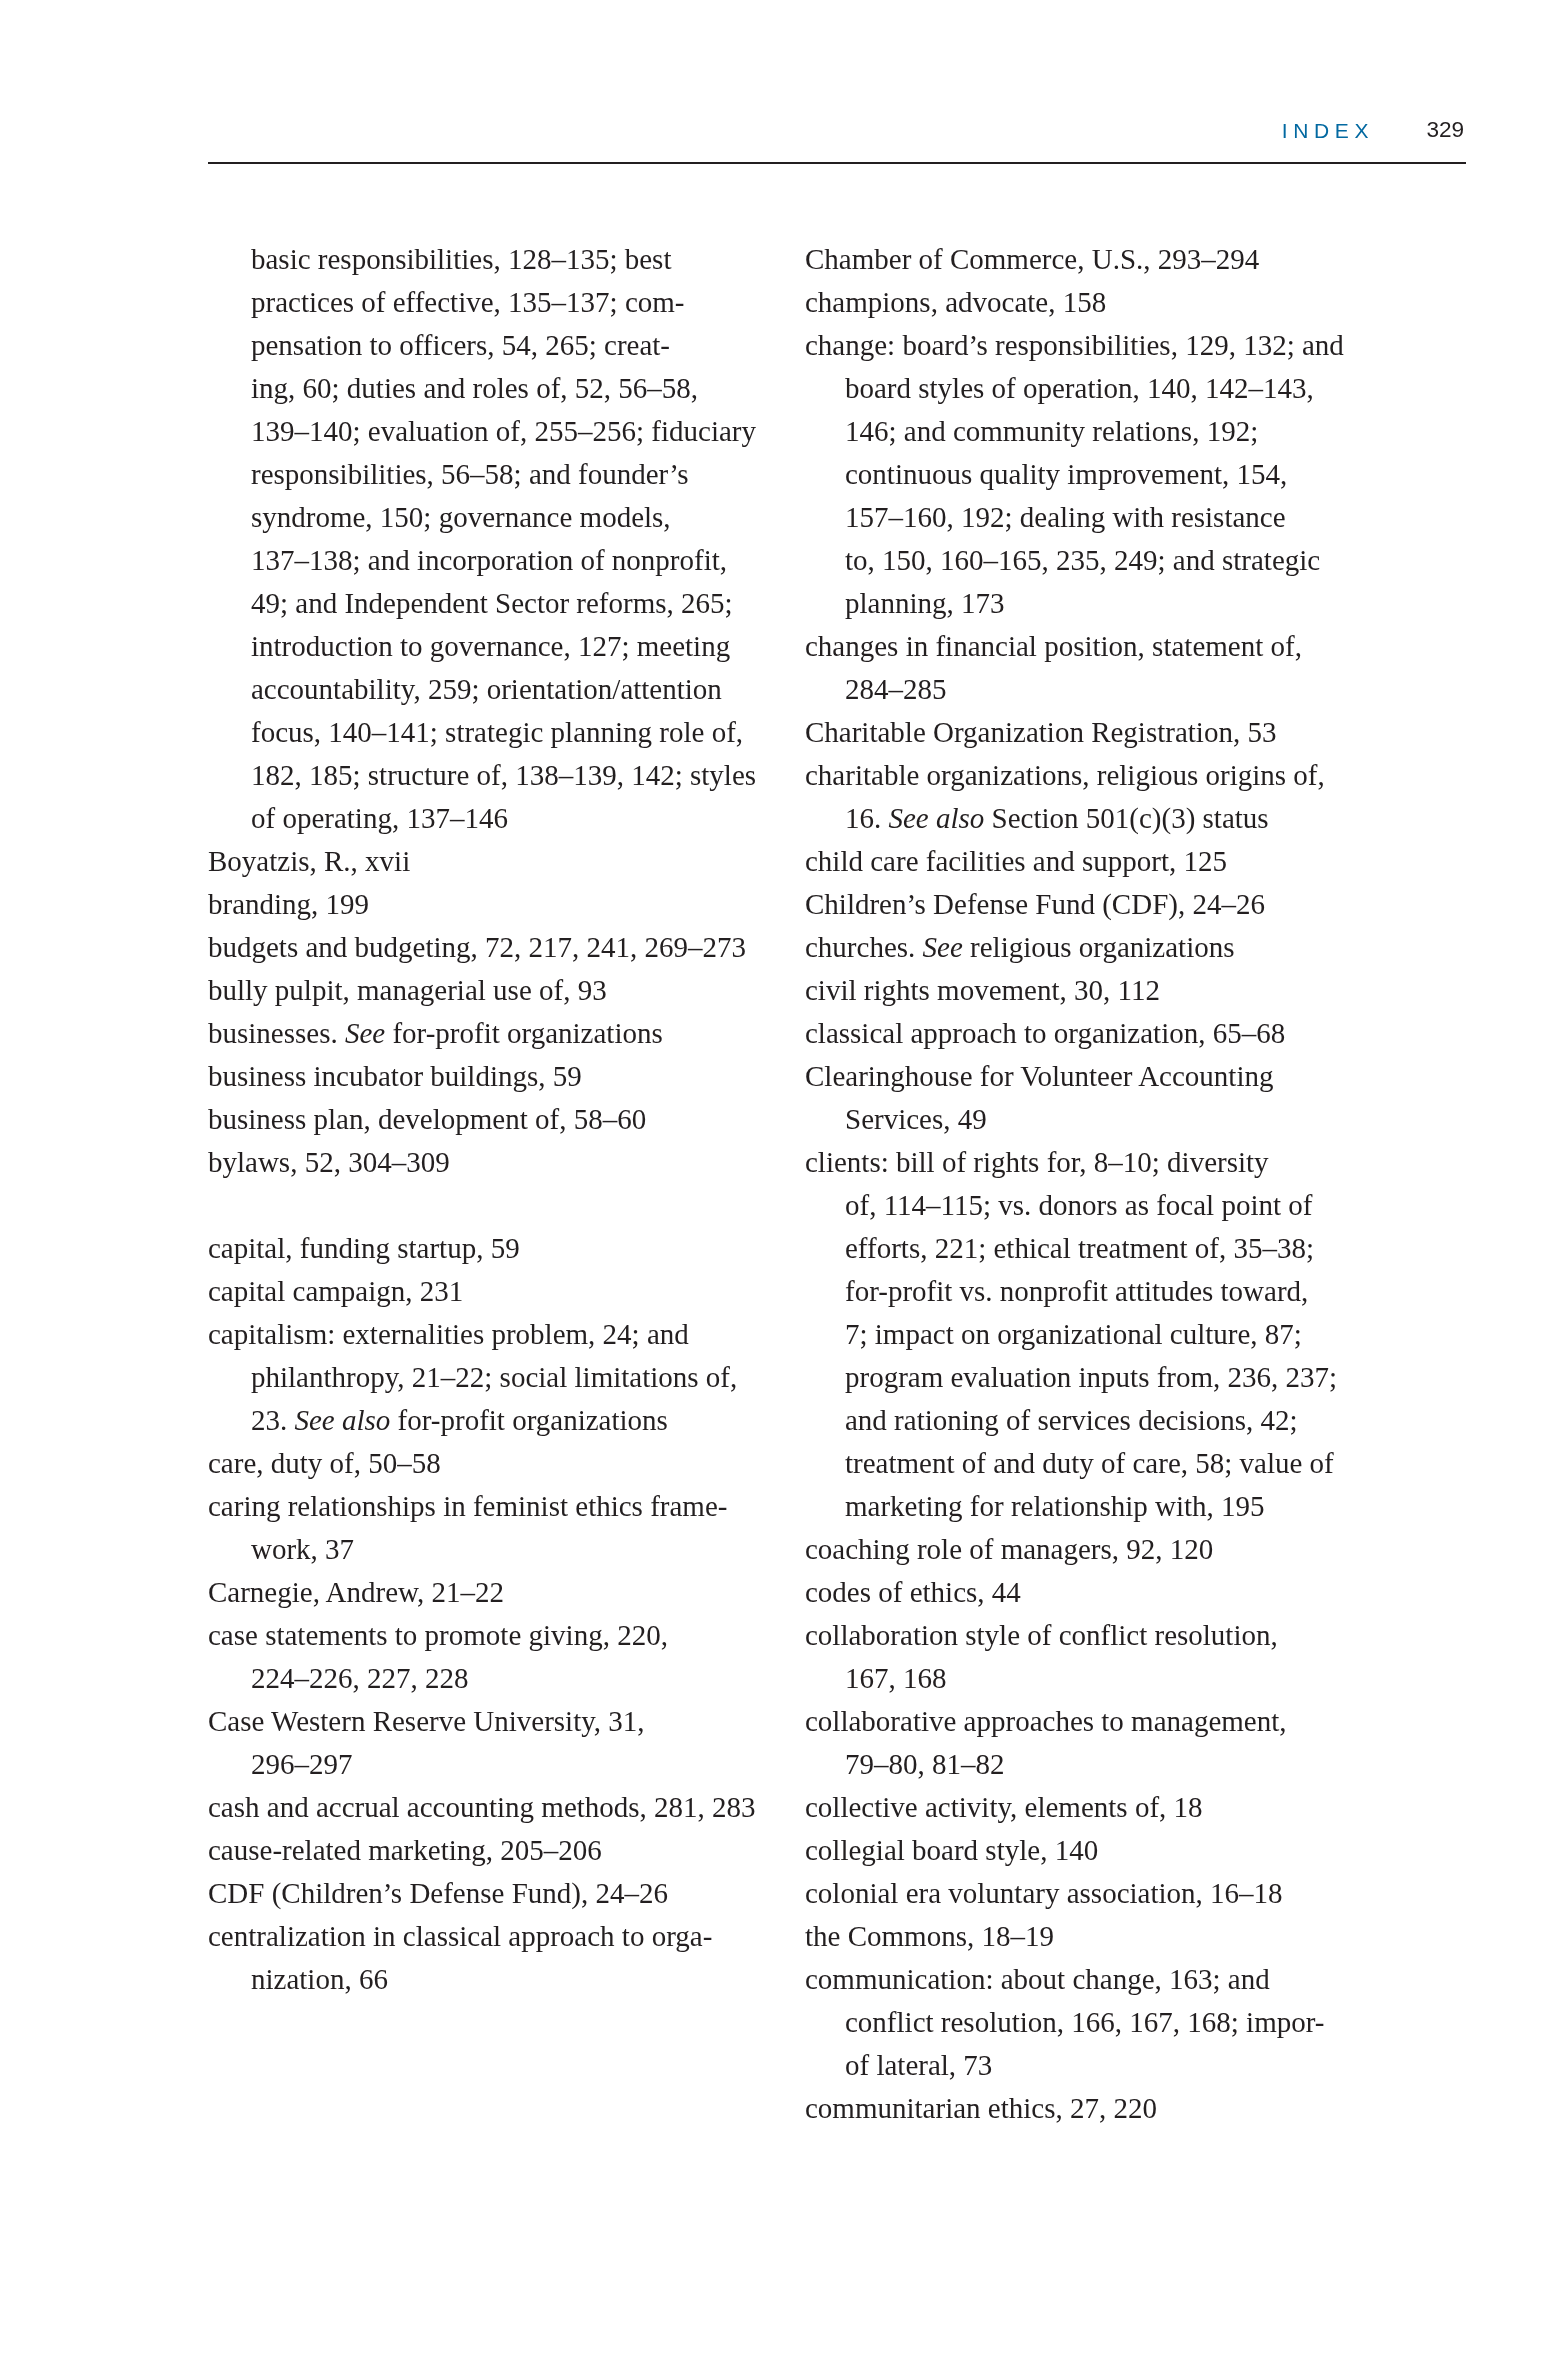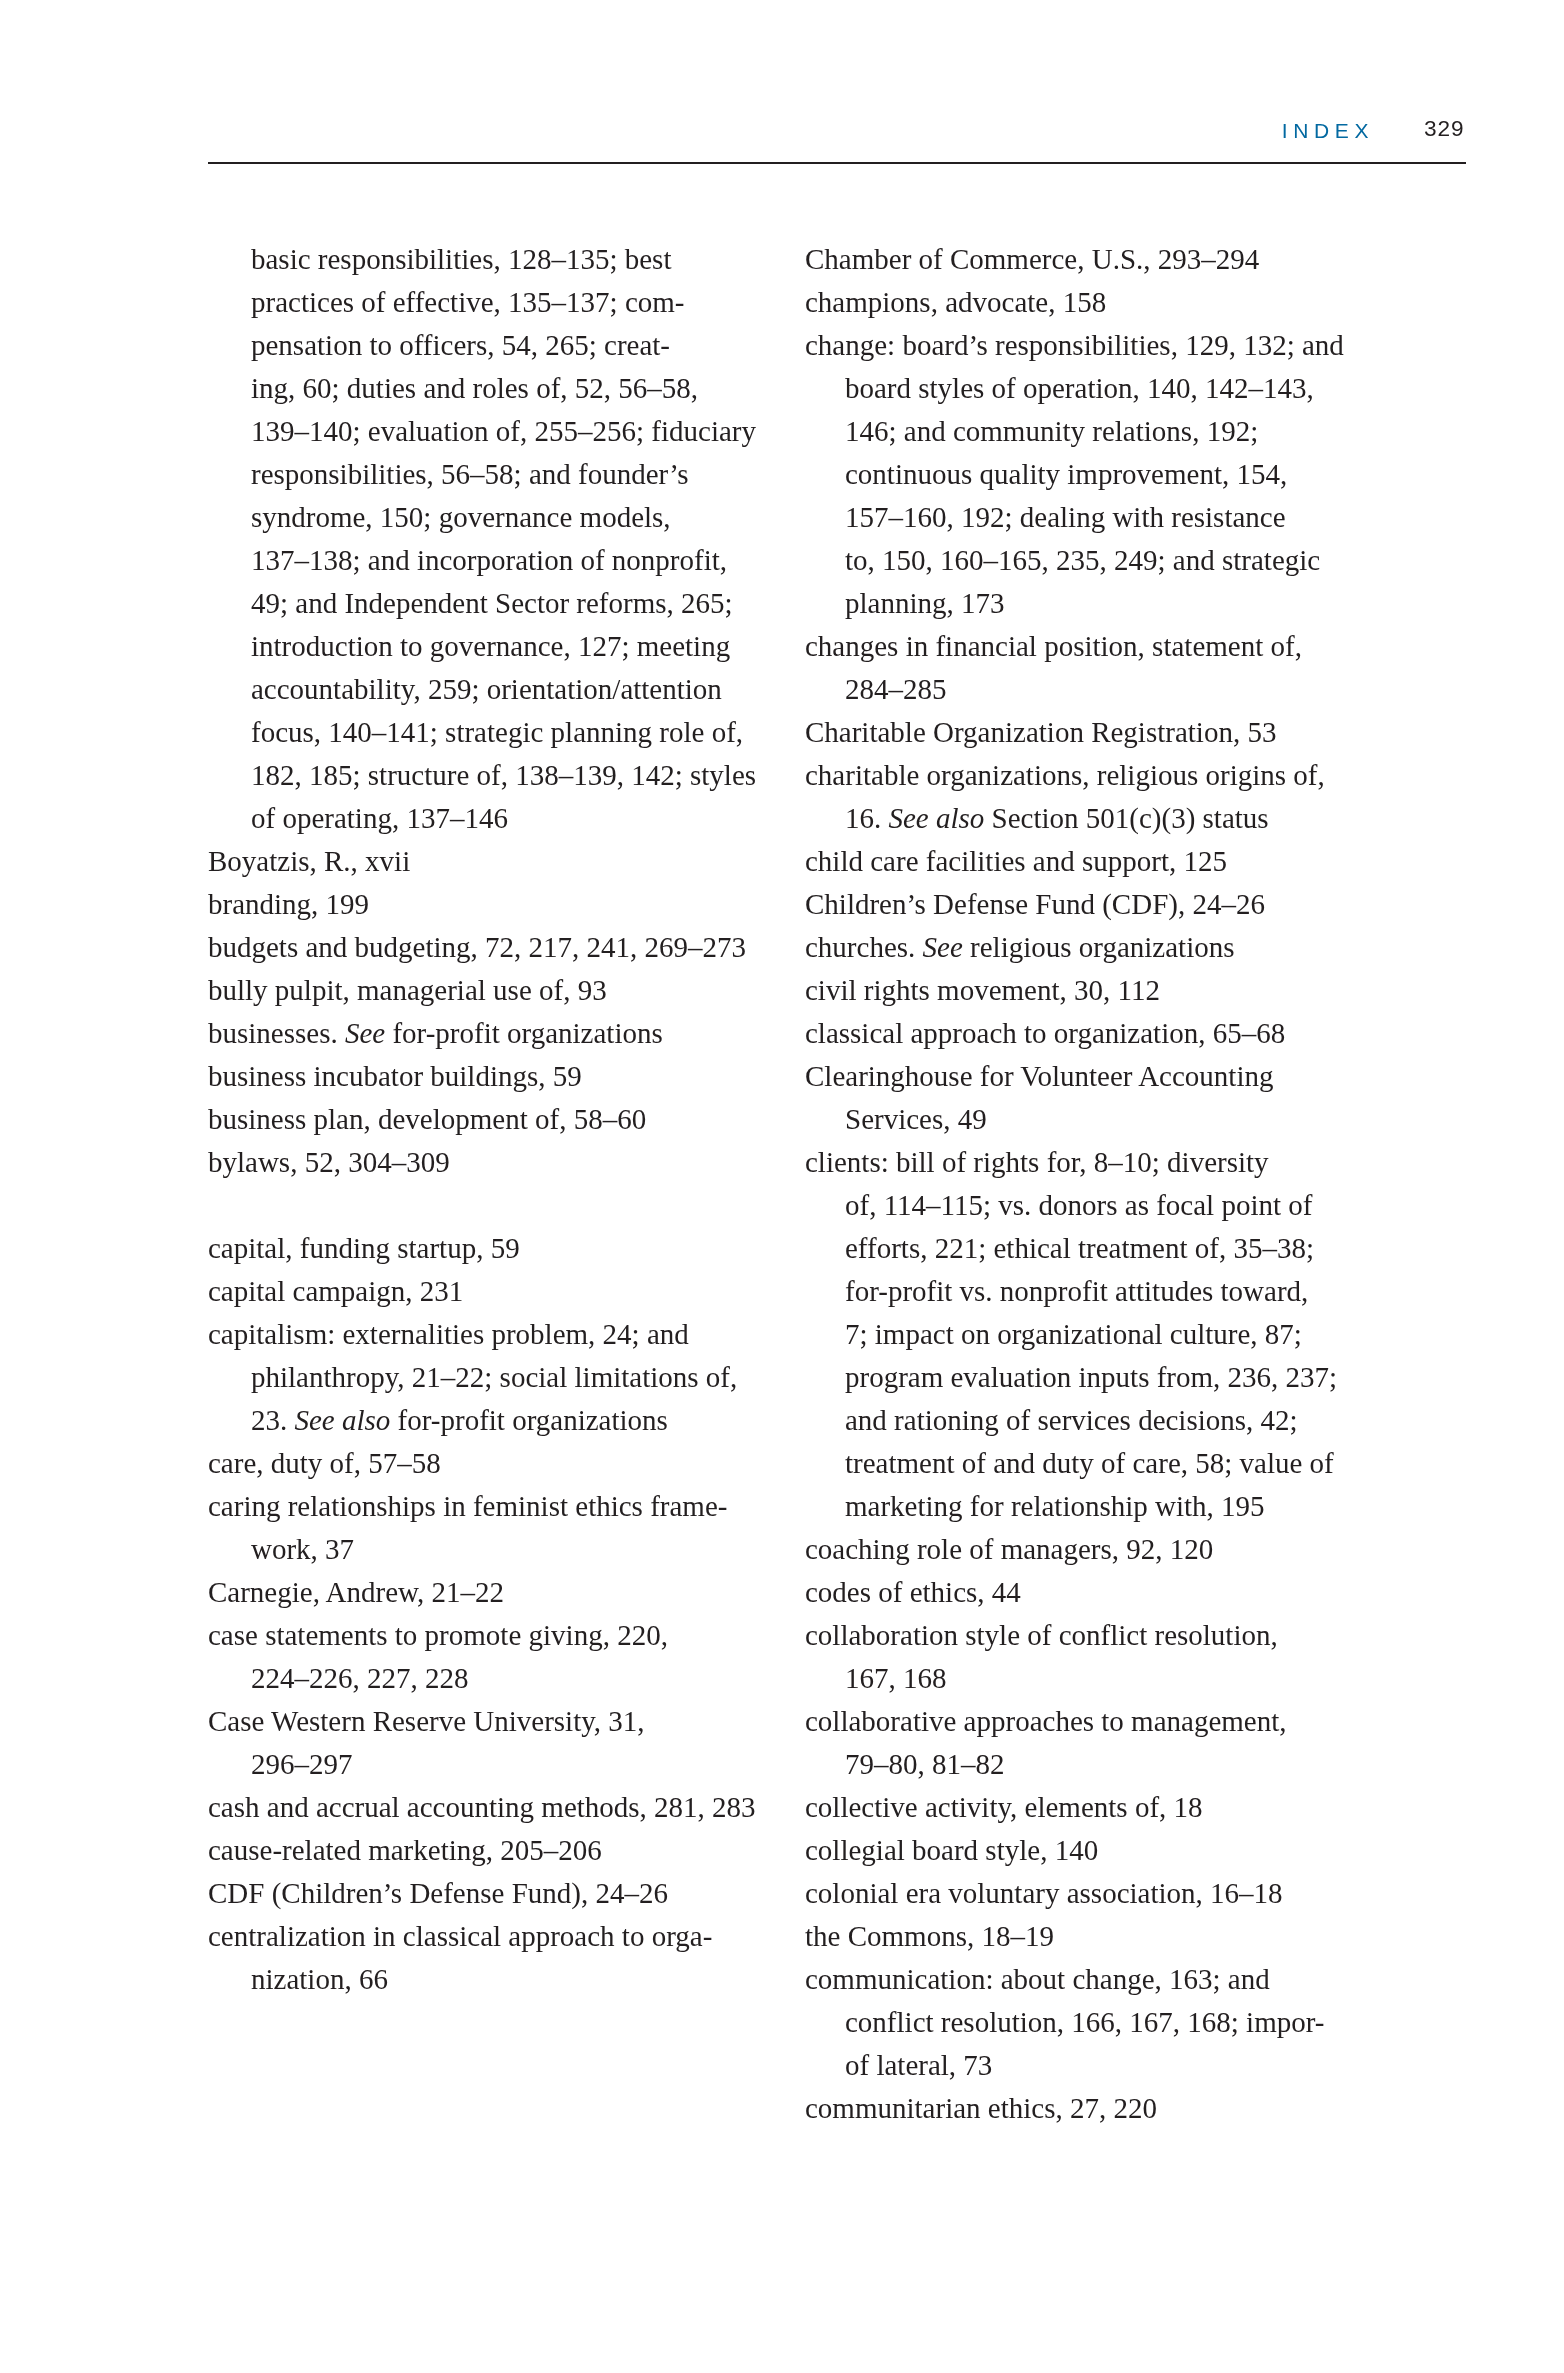--- a/index.html
+++ b/index.html
@@ -11,21 +11,21 @@
     .running-head {
       position: absolute; left: 208px; top: 113px; width: 1258px; height: 38px;
     }
     .running-head .section {
       position: absolute; right: 92px; top: 5.6px;
       font-family: "Liberation Sans", "DejaVu Sans", sans-serif;
       font-size: 21px; letter-spacing: 5.6px; color: #0369a1;
     }
     .running-head .folio {
       position: absolute; right: 1.9px; top: 3.8px;
-      font-family: Liberation Mono, monospace;
+      font-family: Liberation Sans, sans-serif;
       font-size: 22.6px; color: #231f20;
     }
     .rule {
       position: absolute; left: 208px; top: 162px; width: 1258px; height: 1.9px;
       background: #231f20;
     }
     .column {
       position: absolute; top: 238px; width: 565px;
       font-size: 29px; line-height: 43px;
     }
@@ -93,21 +93,21 @@
     </div>
     <div>
       <span class="line"><span>capital campaign, 231</span></span>
     </div>
     <div>
       <span class="line"><span>capitalism: externalities problem, 24; and</span></span>
       <span class="line indent"><span>philanthropy, 21–22; social limitations of,</span></span>
       <span class="line indent"><span>23. </span><span class="it">See also</span><span> for-profit organizations</span></span>
     </div>
     <div>
-      <span class="line"><span>care, duty of, 57–58</span></span>
+      <span class="line"><span>care, duty of, 50–58</span></span>
     </div>
     <div>
       <span class="line"><span>caring relationships in feminist ethics frame-</span></span>
       <span class="line indent"><span>work, 37</span></span>
     </div>
     <div>
       <span class="line"><span>Carnegie, Andrew, 21–22</span></span>
     </div>
     <div>
       <span class="line"><span>case statements to promote giving, 220,</span></span>

